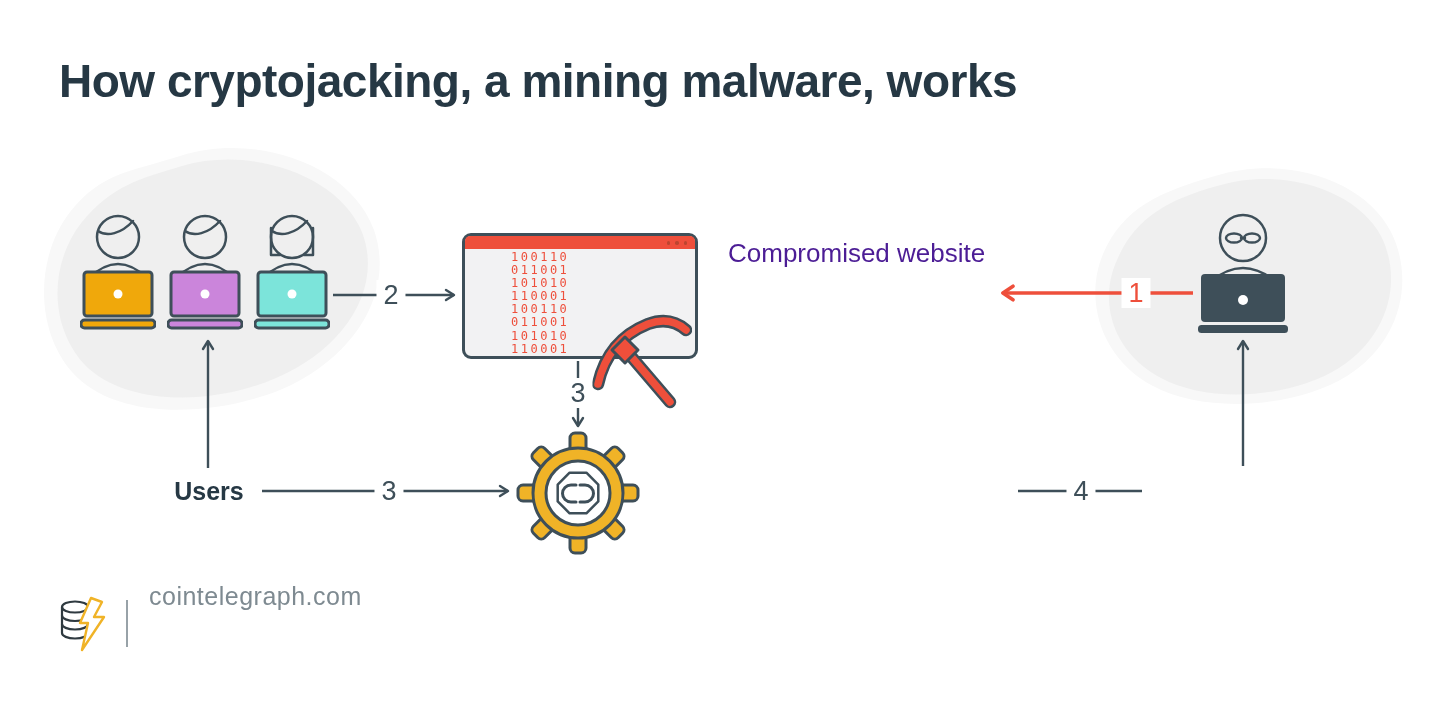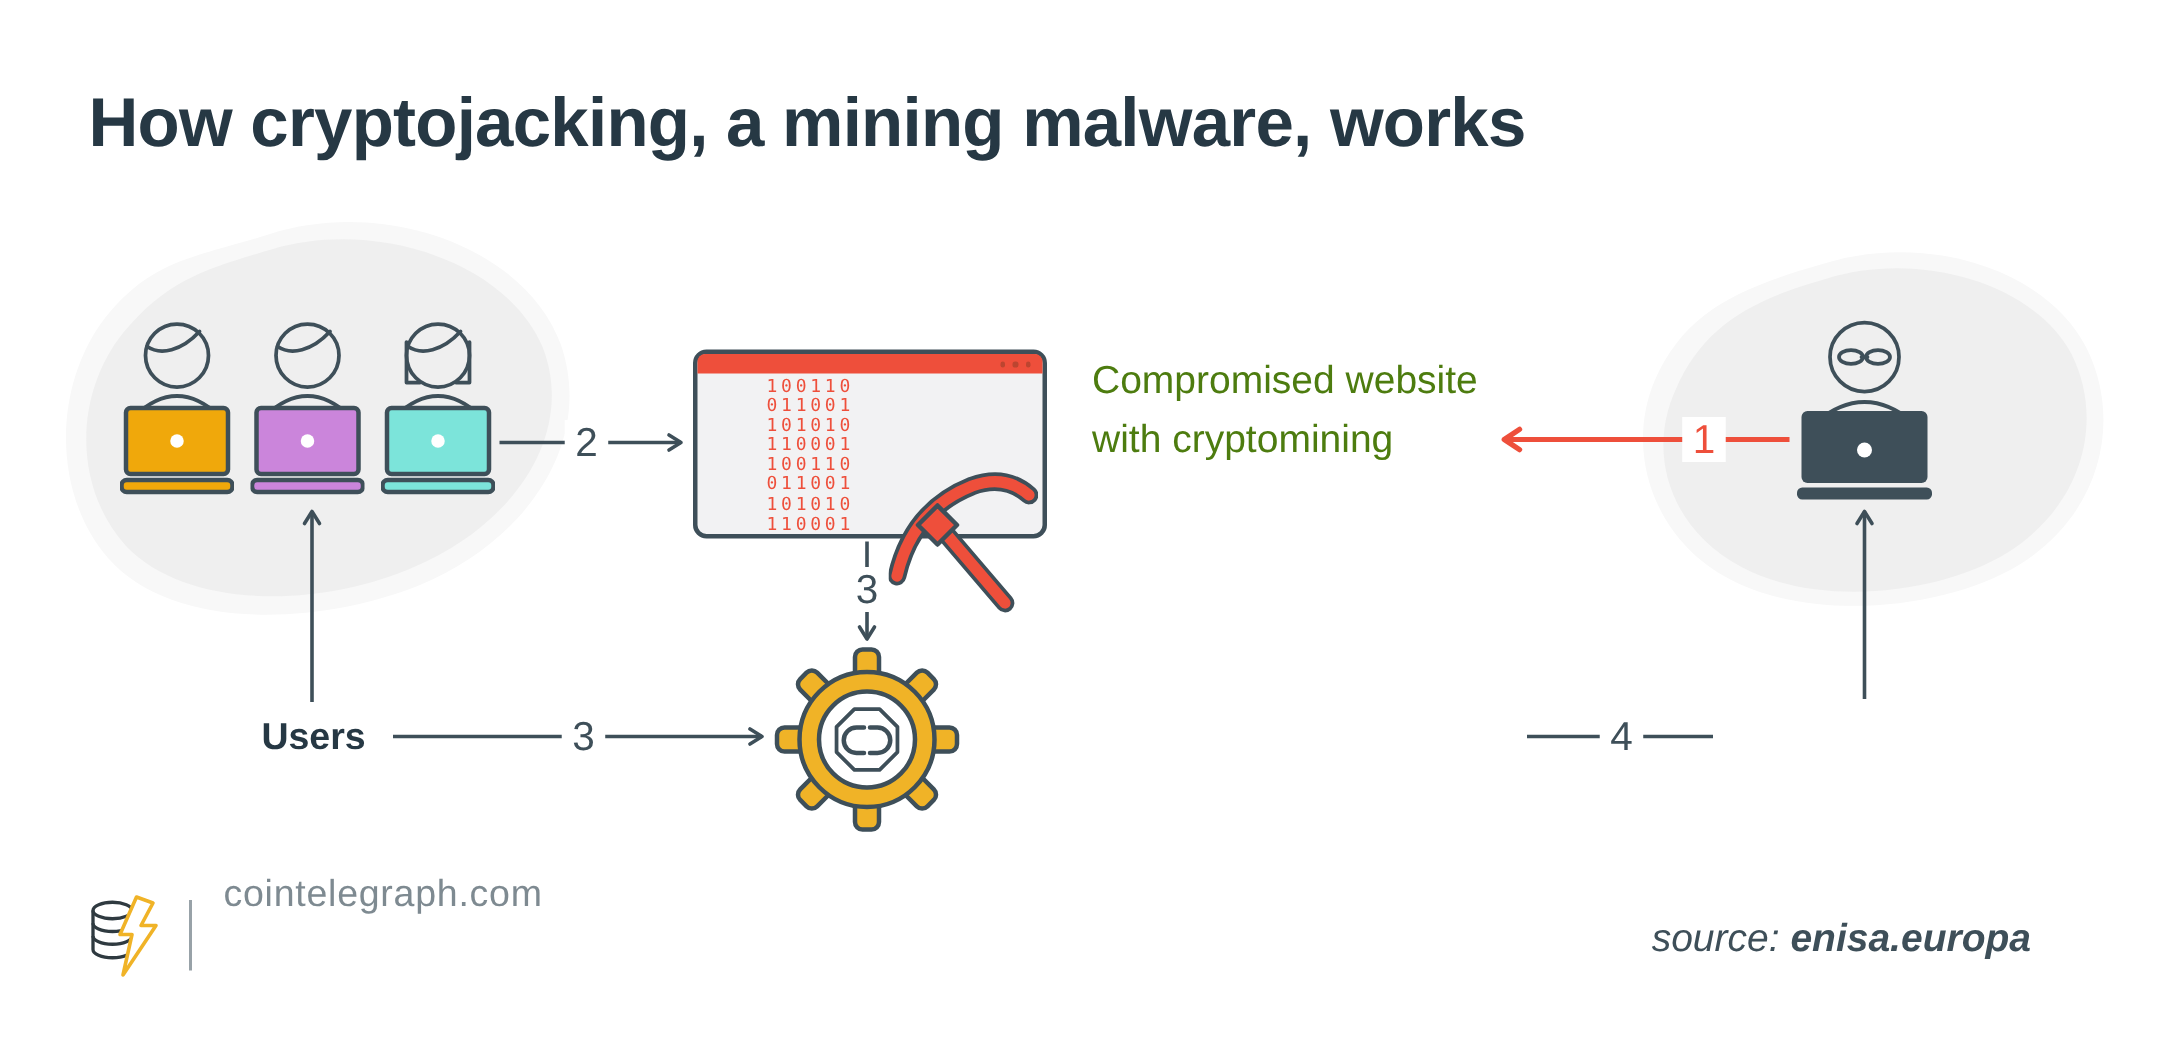--- a/index.html
+++ b/index.html
@@ -23,21 +23,21 @@
     transform:translate(-50%,-50%);white-space:nowrap;line-height:32px}
   
   .window{left:462px;top:233px;width:236px;height:126px;background:var(--window-bg);
     border:3px solid var(--ink);border-radius:9px}
   .titlebar{position:absolute;left:0;top:0;right:0;height:13px;background:var(--red);
     border-radius:5px 5px 0 0}
   .dots{position:absolute;right:8px;top:5px;display:flex;gap:5px}
   .dot{width:3.5px;height:3.5px;border-radius:50%;background:var(--dots-red)}
   .binary{position:absolute;left:46px;top:15px;font-family:"DejaVu Sans Mono",monospace;
     font-weight:400;font-size:12px;line-height:13.1px;letter-spacing:2.5px;color:var(--red)}
-  .caption{left:728px;top:234px;font-size:26px;line-height:39px;color:#4d7c0f}
+  .caption{left:728px;top:234px;font-size:26px;line-height:39px;color:#4c1d95}
   
   .footer-divider{left:126px;top:600px;width:2px;height:47px;background:#98A2A8}
   .brand{left:149px;top:582px;font-size:25px;color:var(--brand-gray);letter-spacing:0.5px}
   .source{right:58px;top:610px;font-size:26px;font-style:italic;color:var(--ink)}
   .source b{font-weight:700}
 </style>
 </head>
 <body>
 
 <div class="canvas">
@@ -124,21 +124,20 @@
   <svg class="abs" style="left:586px;top:304px" width="106" height="106" viewBox="0 0 106 106">
     <path d="M12,80 Q22,36 62,20 Q84,12 100,26" stroke="var(--ink)" stroke-width="12.5" fill="none" stroke-linecap="round"></path>
     <path d="M12,80 Q22,36 62,20 Q84,12 100,26" stroke="var(--red)" stroke-width="7.5" fill="none" stroke-linecap="round"></path>
     <path d="M43,50 L84,98" stroke="var(--ink)" stroke-width="12.5" stroke-linecap="round"></path>
     <path d="M43,50 L84,98" stroke="var(--red)" stroke-width="7.5" stroke-linecap="round"></path>
     <path d="M39,33 L52,46 L39,59 L26,46 Z" fill="var(--red)" stroke="var(--ink)" stroke-width="3" stroke-linejoin="round"></path>
   </svg>
 
   <div class="abs caption">
     <div>Compromised website</div>
-    <div>with cryptomining</div>
   </div>
 
   <svg class="abs" style="left:1198px;top:208px" width="90" height="126" viewBox="0 0 90 126">
     <path class="sk" d="M12,74 Q45,46 78,74"></path>
     <circle class="sk" cx="45" cy="30" r="23"></circle>
     <ellipse class="sk" cx="36" cy="30" rx="8" ry="4.6" stroke-width="2"></ellipse>
     <ellipse class="sk" cx="54" cy="30" rx="8" ry="4.6" stroke-width="2"></ellipse>
     <path class="sk" d="M43,30 L47,30" stroke-width="2"></path>
     <rect x="3" y="66" width="84" height="48" rx="4" fill="var(--ink)"></rect>
     <circle cx="45" cy="92" r="5" fill="#fff"></circle>
@@ -173,18 +172,14 @@
 
   <svg class="abs" style="left:58px;top:596px" width="52" height="56" viewBox="0 0 52 56">
     <ellipse cx="17" cy="11" rx="13" ry="5.5" fill="#fff" stroke="#2F3A40" stroke-width="2.2"></ellipse>
     <path d="M4,11 V37 C4,40 9.5,42.5 17,42.5 C24.5,42.5 30,40 30,37 V11" fill="none" stroke="#2F3A40" stroke-width="2.2"></path>
     <path d="M4,19.5 C4,22.5 9.5,25 17,25 C24.5,25 30,22.5 30,19.5" fill="none" stroke="#2F3A40" stroke-width="2.2"></path>
     <path d="M4,28 C4,31 9.5,33.5 17,33.5 C24.5,33.5 30,31 30,28" fill="none" stroke="#2F3A40" stroke-width="2.2"></path>
     <path d="M33,2 L22,27 L30,27 L24,54 L46,21 L36,21 L44,6 Z" fill="#fff" stroke="var(--gear-yellow)" stroke-width="2.4" stroke-linejoin="round"></path>
   </svg>
   <div class="abs footer-divider"></div>
   <div class="abs brand">cointelegraph.com</div>
-  <div class="abs source">
-    <span>source:</span>
-    <b>enisa.europa</b>
-  </div>
 
 </div>
 
 </body></html>

